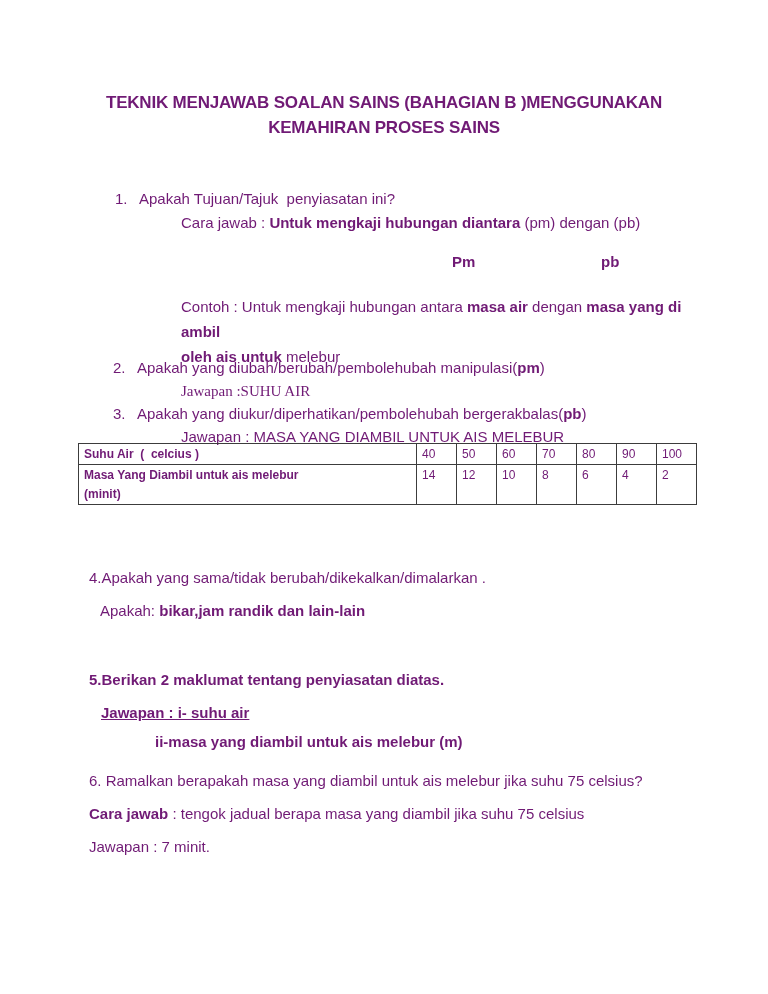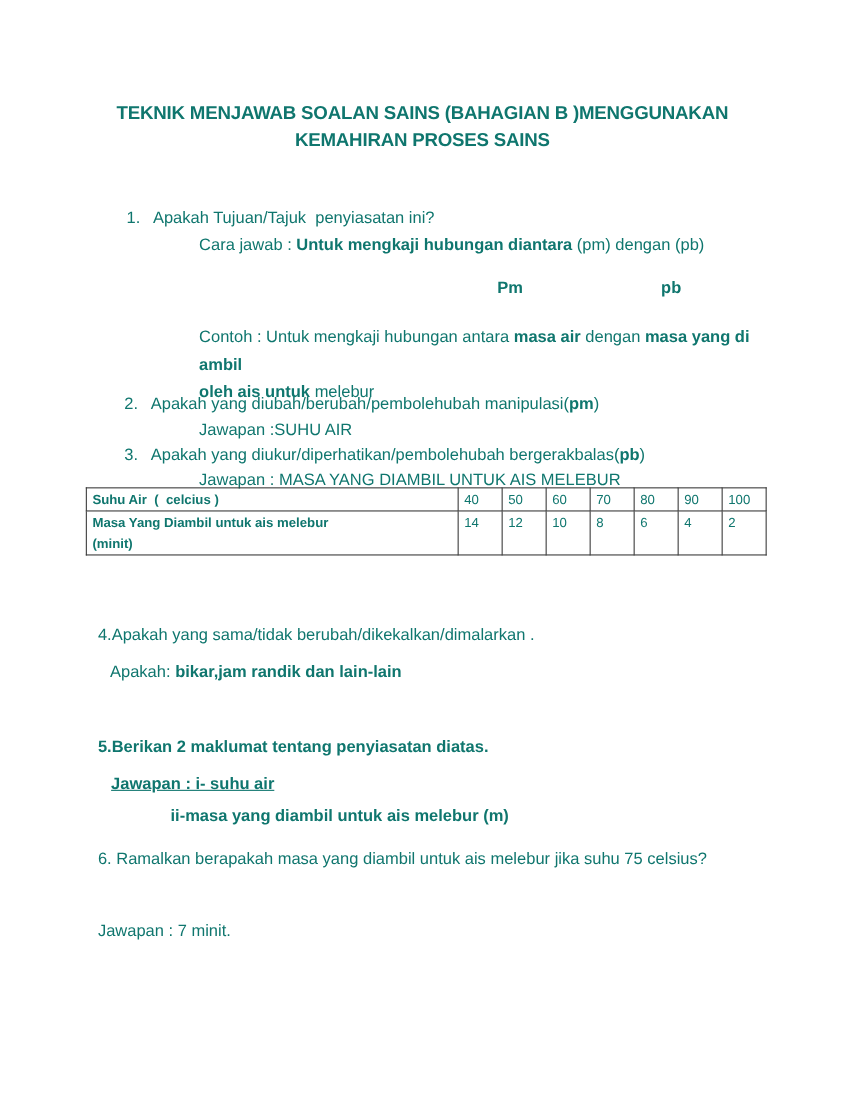--- a/index.html
+++ b/index.html
@@ -1,21 +1,21 @@
 <!DOCTYPE html>
 <html><head>
 <meta charset="utf-8">
 <style>
   html,body{margin:0;padding:0;background:#ffffff;}
   .page{
     position:relative;
     width:768px;height:994px;
     background:#ffffff;
     font-family:"Liberation Sans",sans-serif;
-    color:#0f766e;
+    color:#701a75;
     overflow:hidden;
   }
   .t{position:absolute;font-size:15px;line-height:20px;white-space:pre;}
   .wrap{white-space:normal;}
   .b{font-weight:bold;}
   .title-block{
     position:absolute;left:0;right:0;top:90px;
     text-align:center;font-weight:bold;font-size:17px;
     line-height:25px;letter-spacing:-0.2px;
   }
@@ -49,21 +49,21 @@
 
   <div class="t" style="left:181px;top:213px;"><span>Cara jawab : </span><span style="font-weight: bold;">Untuk mengkaji hubungan diantara</span><span> (pm) dengan (pb)</span></div>
 
   <div class="t b" style="left:452px;top:252px;">Pm</div>
   <div class="t b" style="left:601px;top:252px;">pb</div>
 
   <div class="t wrap" style="left:181px;top:294px;width:510px;line-height:25px;"><span>Contoh : Untuk mengkaji hubungan antara </span><span style="font-weight: bold;">masa air</span><span> dengan </span><span style="font-weight: bold;">masa yang di ambil </span><br><span style="font-weight: bold;">oleh ais untuk</span><span> melebur</span></div>
 
   <div class="t" style="left:113px;top:358px;"><span class="num-label">2.</span><span><span>Apakah yang diubah/berubah/pembolehubah manipulasi(</span><span style="font-weight: bold;">pm</span><span>)</span></span></div>
 
-  <div class="t" style="left:181px;top:381px;">Jawapan :SUHU AIR</div>
+  <div class="t" style="left:181px;top:381px;font-family:Liberation Serif, serif;">Jawapan :SUHU AIR</div>
 
   <div class="t" style="left:113px;top:404px;"><span class="num-label">3.</span><span><span>Apakah yang diukur/diperhatikan/pembolehubah bergerakbalas(</span><span style="font-weight: bold;">pb</span><span>)</span></span></div>
 
   <div class="t" style="left:181px;top:427px;">Jawapan : MASA YANG DIAMBIL UNTUK AIS MELEBUR</div>
 
   <table class="dtable">
     <tbody>
       <tr>
         <td class="lbl">Suhu Air  (  celcius )</td>
         <td class="num">40</td>
@@ -93,16 +93,17 @@
   <div class="t" style="left:100px;top:601px;"><span>Apakah: </span><span style="font-weight: bold;">bikar,jam randik dan lain-lain</span></div>
 
   <div class="t b" style="left:89px;top:670px;">5.Berikan 2 maklumat tentang penyiasatan diatas.</div>
 
   <div class="t b" style="left:101px;top:703px;text-decoration:underline;">Jawapan : i- suhu air</div>
 
   <div class="t b" style="left:155px;top:732px;">ii-masa yang diambil untuk ais melebur (m)</div>
 
   <div class="t" style="left:89px;top:771px;">6. Ramalkan berapakah masa yang diambil untuk ais melebur jika suhu 75 celsius?</div>
 
+  <div class="t" style="left:89px;top:804px;"><span style="font-weight: bold;">Cara jawab</span><span> : tengok jadual berapa masa yang diambil jika suhu 75 celsius</span></div>
 
   <div class="t" style="left:89px;top:837px;">Jawapan : 7 minit.</div>
 
 </div>
 
 </body></html>

